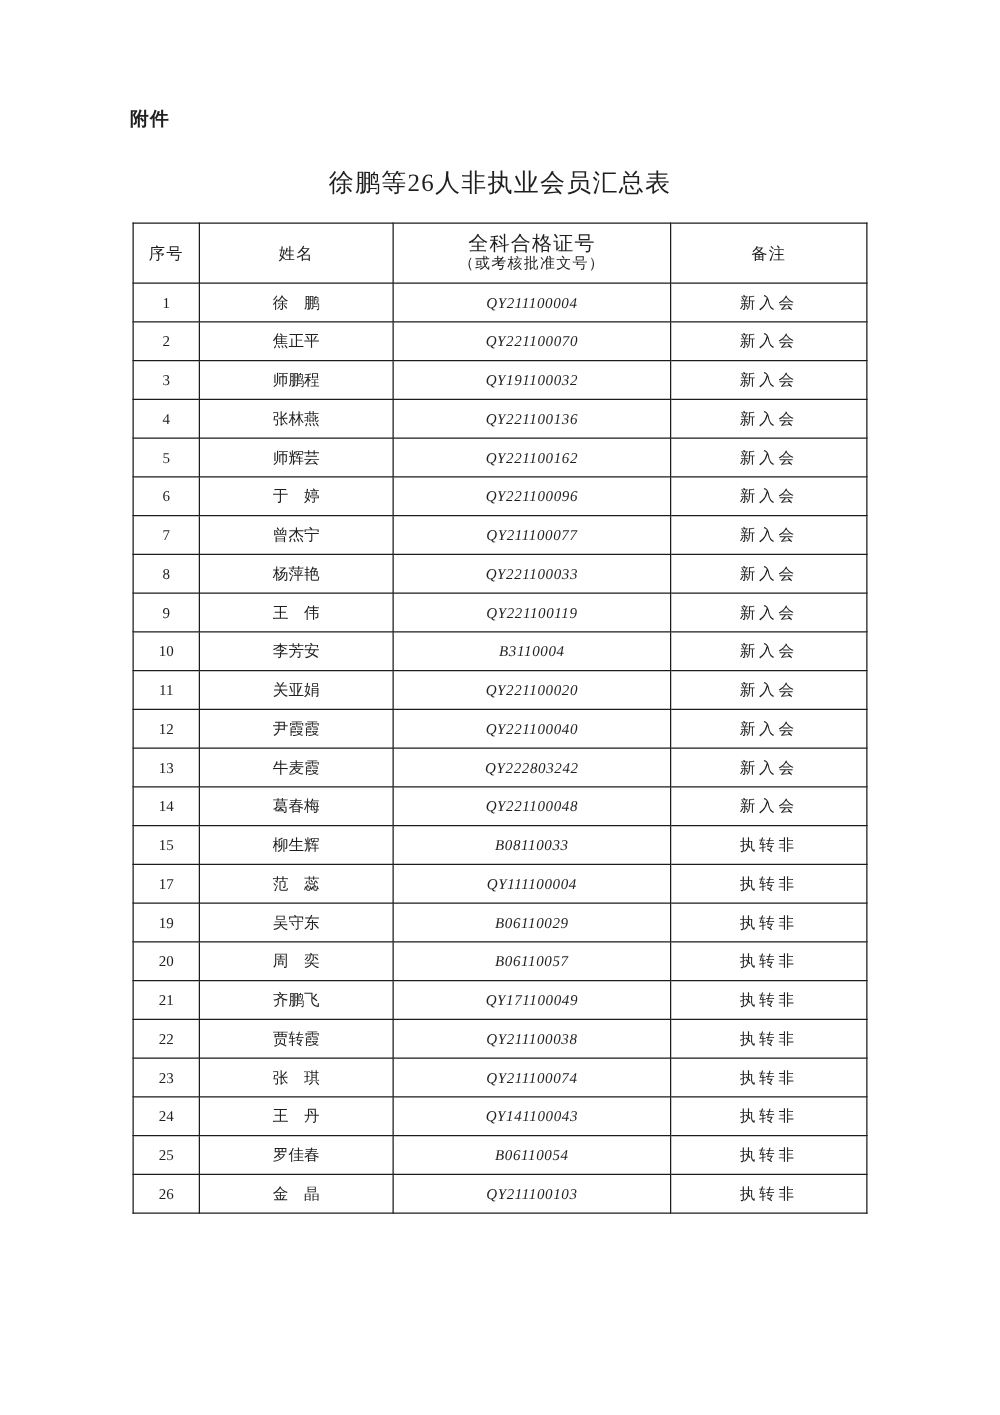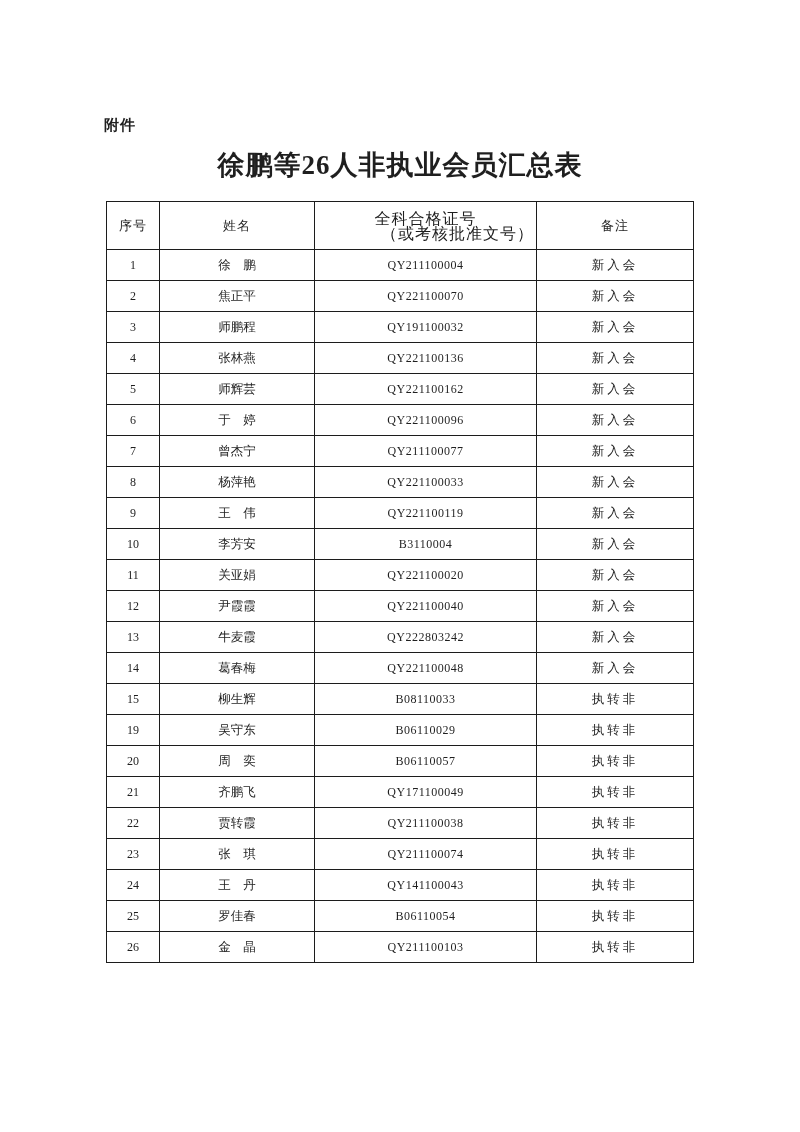--- a/index.html
+++ b/index.html
@@ -8,30 +8,30 @@
     position: relative;
     width: 800px;
     height: 1132px;
     margin: 0 auto;
     background: #ffffff;
     font-family: "Liberation Serif", "DejaVu Serif", serif;
     color: #1f1f1f;
     overflow: hidden;
   }
   .attachment {
-    margin: 116px 0 0 104px;
+    margin: 86px 0 0 104px;
     font-size: 15px;
     font-weight: bold;
     letter-spacing: 1px;
   }
   .doc-title {
-    margin-top: 12px;
+    margin-top: 28px;
     text-align: center;
-    font-size: 27px;
-    font-weight: bold;
+    font-size: 20px;
+    font-weight: normal;
     letter-spacing: 1px;
   }
   table.summary {
     margin: 18px auto 18px auto;
     width: 587px;
     border-collapse: collapse;
     table-layout: fixed;
   }
   table.summary col.c-no     { width: 53px; }
   table.summary col.c-name   { width: 155px; }
@@ -43,30 +43,31 @@
     vertical-align: middle;
     font-weight: normal;
     padding: 0 2px;
   }
   table.summary thead th {
     height: 48px;
     font-size: 13px;
     letter-spacing: 1px;
   }
   th .cert-line1 { font-size: 16px; line-height: 15px; }
-  th .cert-line2 { font-size: 16px; line-height: 15px; text-align: right; }
+  th .cert-line2 { font-size: 12px; line-height: 15px; }
   table.summary tbody td {
     height: 31px;
     font-size: 12.5px;
   }
   table.summary tbody td:nth-child(1) { font-size: 12px; }
   table.summary tbody td:nth-child(3) {
     font-family: "Liberation Serif", "DejaVu Serif", serif;
     font-size: 12px;
     letter-spacing: 0.5px;
+    font-style: italic;
   }
   table.summary tbody td:nth-child(4) { letter-spacing: 3px; }
 </style>
 </head>
 <body>
 
 <div class="page">
 
   <div class="attachment">附件</div>
 
@@ -175,20 +176,26 @@
           <td>QY221100048</td>
           <td>新入会</td>
         </tr>
         <tr>
           <td>15</td>
           <td>柳生辉</td>
           <td>B08110033</td>
           <td>执转非</td>
         </tr>
         <tr>
+          <td>17</td>
+          <td>范　蕊</td>
+          <td>QY111100004</td>
+          <td>执转非</td>
+        </tr>
+        <tr>
           <td>19</td>
           <td>吴守东</td>
           <td>B06110029</td>
           <td>执转非</td>
         </tr>
         <tr>
           <td>20</td>
           <td>周　奕</td>
           <td>B06110057</td>
           <td>执转非</td>

